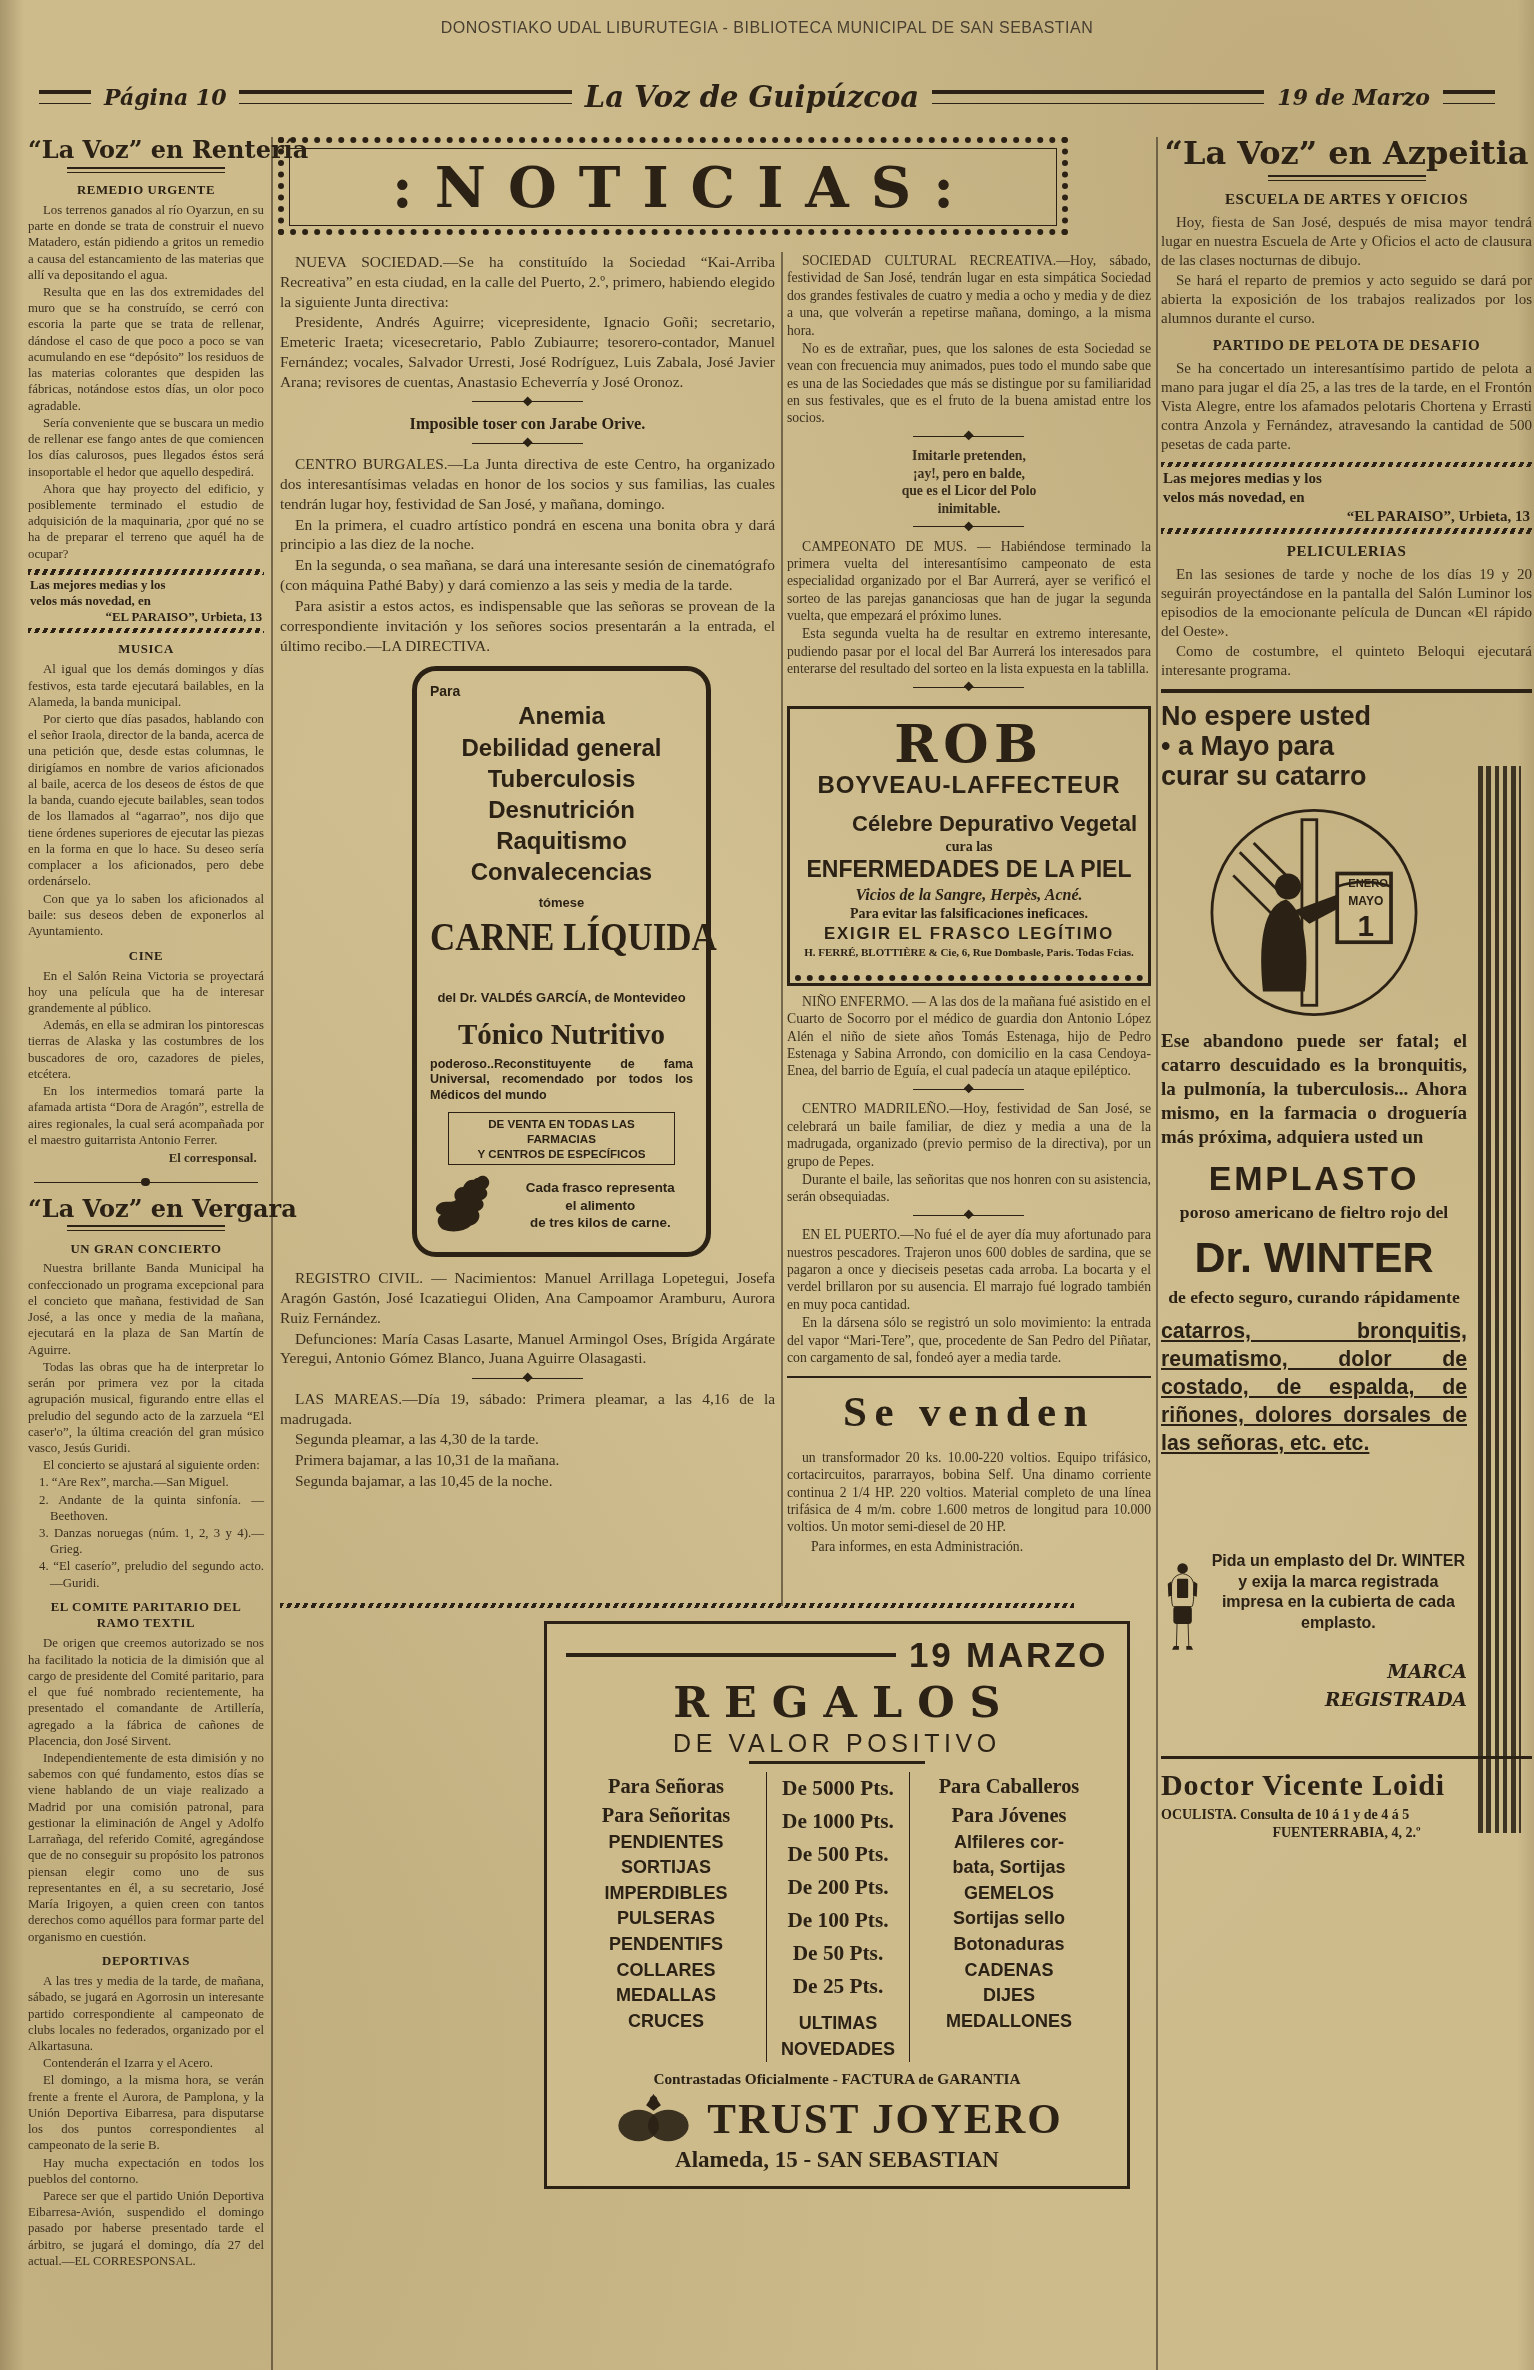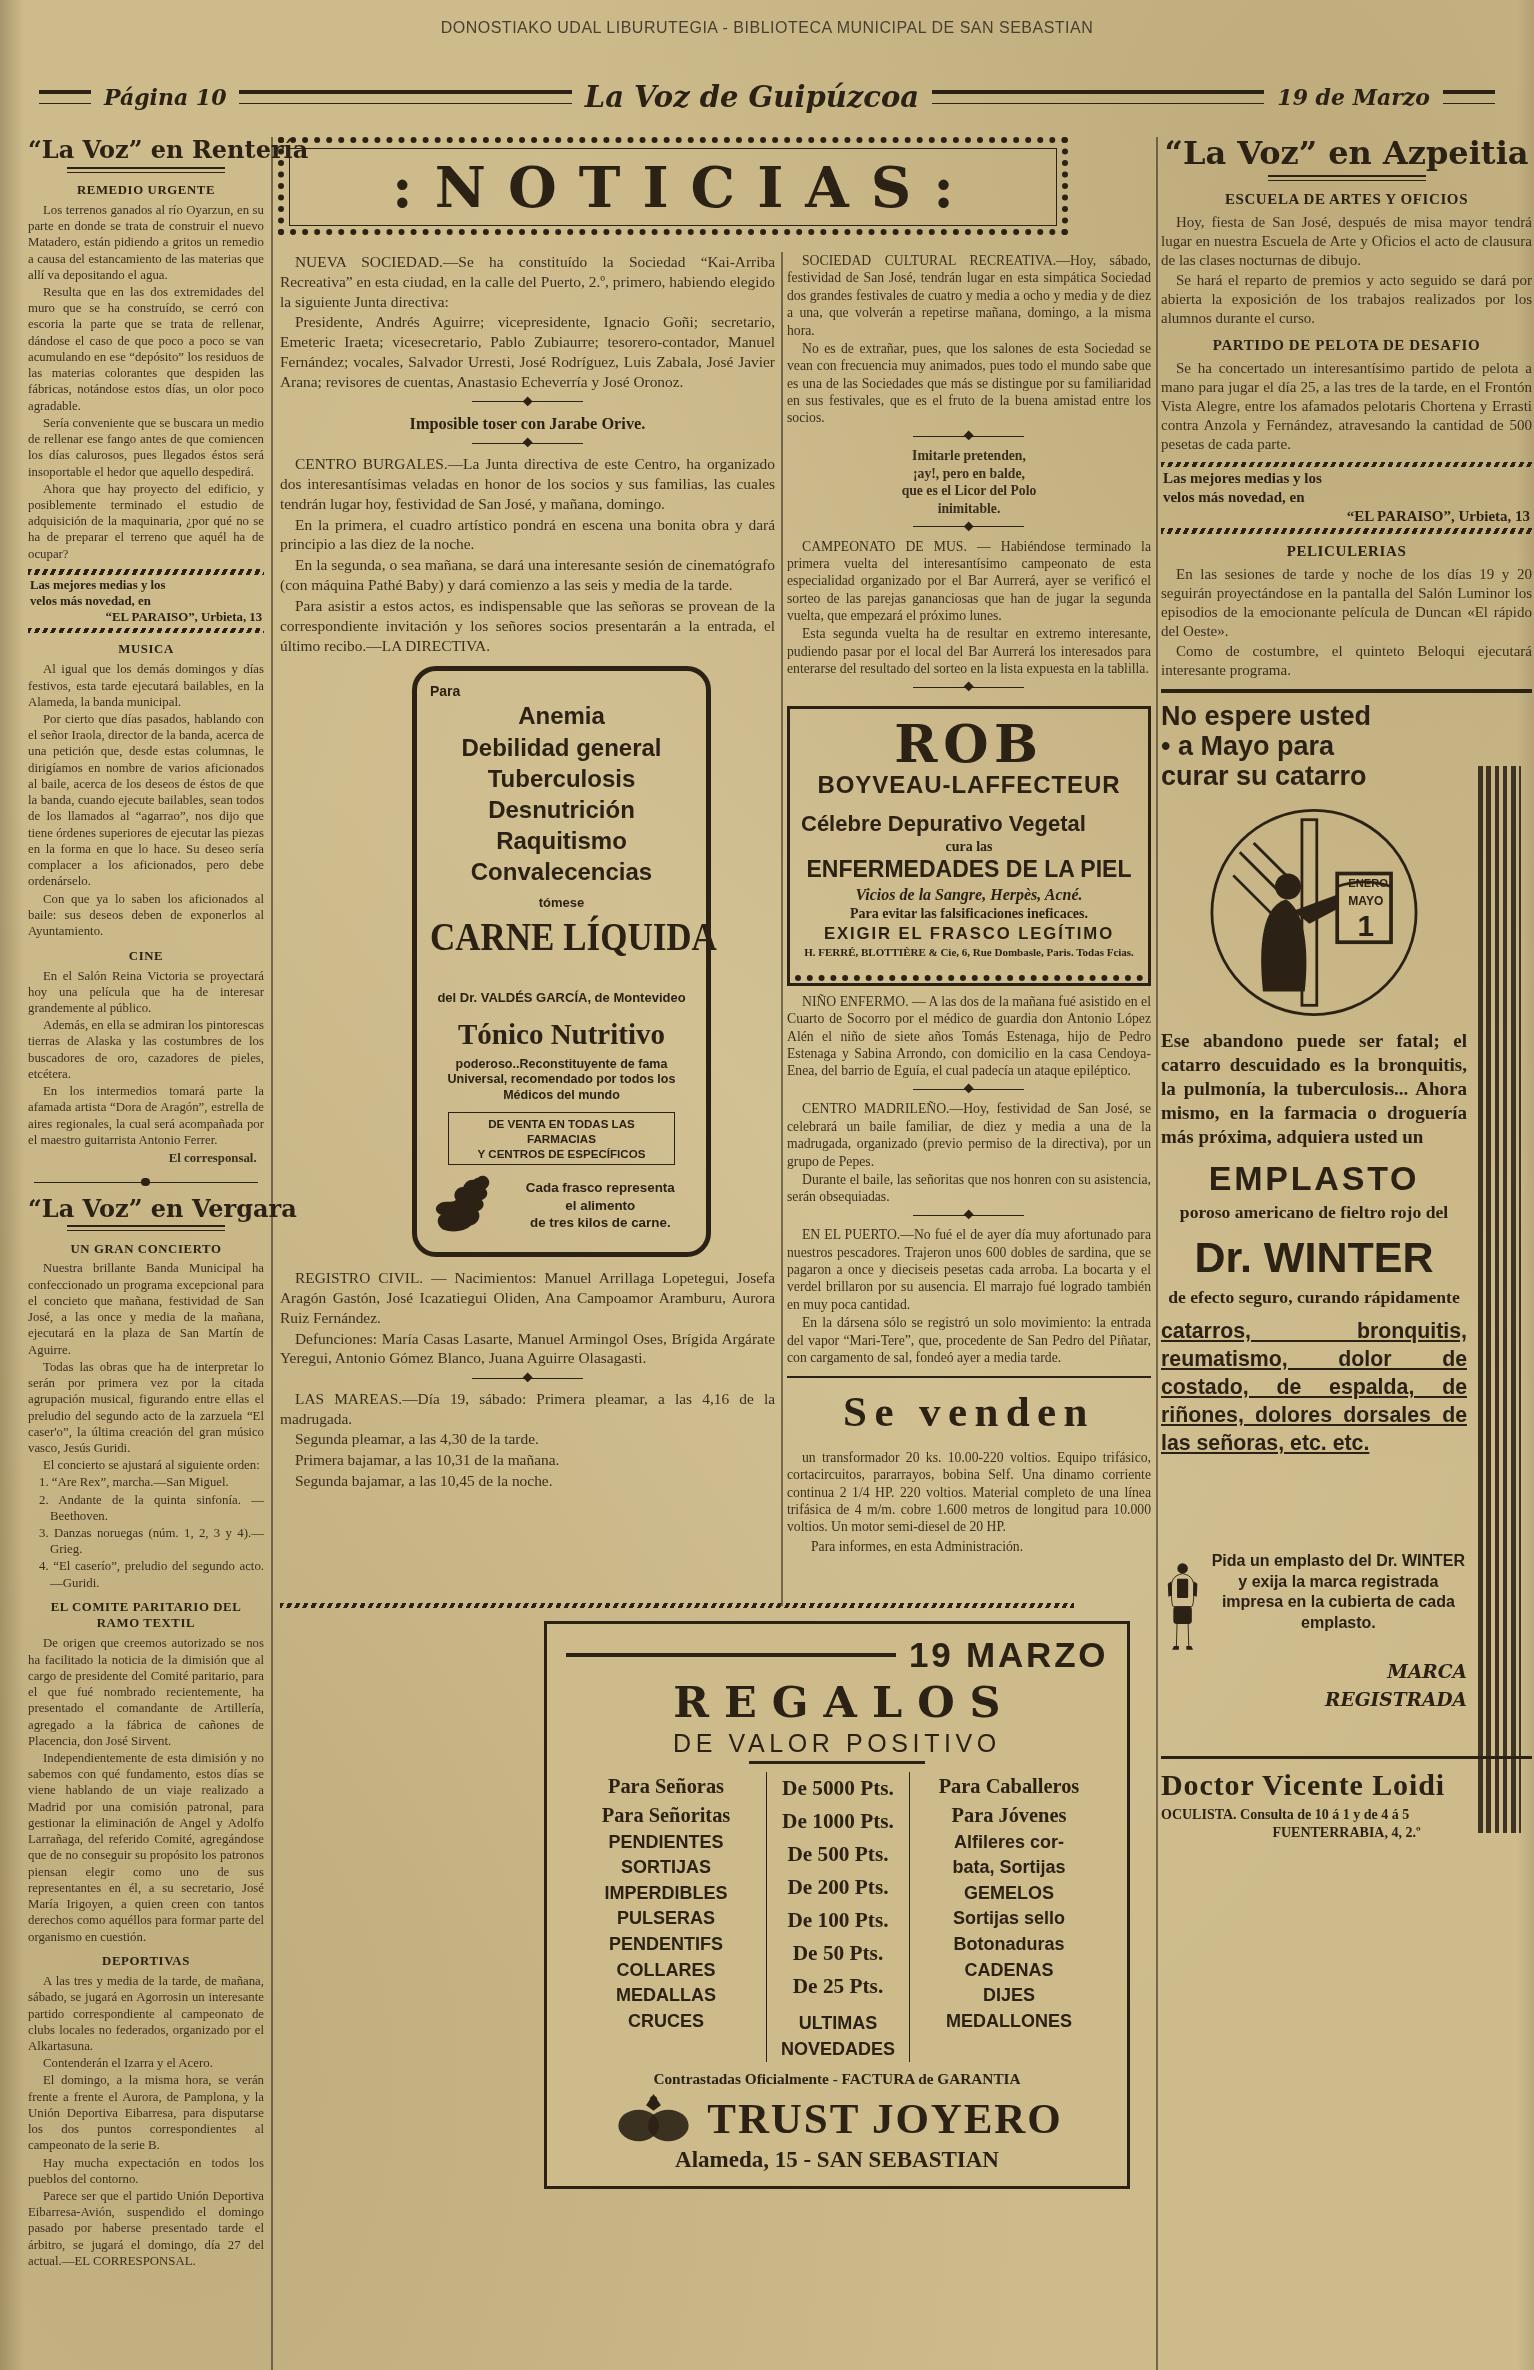--- a/index.html
+++ b/index.html
@@ -59,30 +59,30 @@
 
   
   .carne{width:299px;box-sizing:border-box;margin:11px 0 11px 132px;border:5.6px solid var(--ink);border-radius:24px;
     padding:11px 13px 13px;font-family:"Liberation Sans",sans-serif;color:var(--ink);}
   .c-para{font-size:14px;font-weight:bold;}
   .c-cond{font-weight:bold;font-size:24px;text-align:center;line-height:1.3;}
   .c-tomese{text-align:center;font-size:13px;font-weight:bold;margin-top:7.4px;}
   .c-title{font-family:"Liberation Serif",serif;font-weight:bold;font-size:35px;text-align:center;transform:scaleY(1.12);margin:3.7px 0 1.9px;white-space:nowrap;}
   .c-byline{font-weight:bold;font-size:13px;text-align:center;margin-bottom:9.3px;margin-top:29px;}
   .c-tonico{font-family:"Liberation Serif",serif;font-weight:bold;font-size:29px;text-align:center;margin:1.9px 0 3.7px;white-space:nowrap;}
-  .c-desc{font-size:12.5px;font-weight:bold;text-align:center;line-height:1.25;}
+  .c-desc{font-size:12.5px;font-weight:bold;line-height:1.25;}
   .c-venta{border:1.9px solid var(--ink);margin:8.3px auto 7.4px;padding:2.8px 5.6px;width:86%;text-align:center;font-weight:bold;font-size:11.6px;line-height:1.3;box-sizing:border-box;}
   .c-frasco{display:flex;align-items:center;gap:5.6px;}
   .c-ftext{flex:1;text-align:center;font-weight:bold;font-size:13.4px;line-height:1.3;}
 
   
   .rob{border:3.7px solid var(--ink);margin:11px 0 7.4px;padding:9.3px 11px 1.9px;color:var(--ink);}
   .r-title{font-family:"DejaVu Serif",serif;font-weight:bold;font-size:52px;line-height:.95;text-align:center;letter-spacing:5.6px;}
   .r-sub{font-family:"Liberation Sans",sans-serif;font-weight:bold;font-size:24px;text-align:center;letter-spacing:0.9px;margin:1.9px 0 9.3px;white-space:nowrap;}
-  .r-l1{font-family:"Liberation Sans",sans-serif;font-weight:bold;font-size:22px;text-align:left;white-space:nowrap;}
+  .r-l1{font-family:"Liberation Sans",sans-serif;font-weight:bold;font-size:22px;text-align:right;white-space:nowrap;}
   .r-l2{font-weight:bold;font-size:14px;text-align:center;}
   .r-l3{font-family:"Liberation Sans",sans-serif;font-weight:bold;font-size:23px;text-align:center;white-space:nowrap;}
   .r-l4{font-style:italic;font-weight:bold;font-size:16px;text-align:center;}
   .r-l5{font-weight:bold;font-size:14px;text-align:center;}
   .r-l6{font-family:"Liberation Sans",sans-serif;font-weight:bold;font-size:16.7px;letter-spacing:1.9px;text-align:center;}
   .r-l7{font-weight:bold;font-size:11px;text-align:center;margin:1.9px 0 5.6px;}
   .r-scallop{height:9.3px;border-bottom:6.5px dotted var(--ink);margin:0 -5.6px;}
 
   
   .sv-topline{border-top:2.8px solid var(--ink);margin-top:9.3px;}

